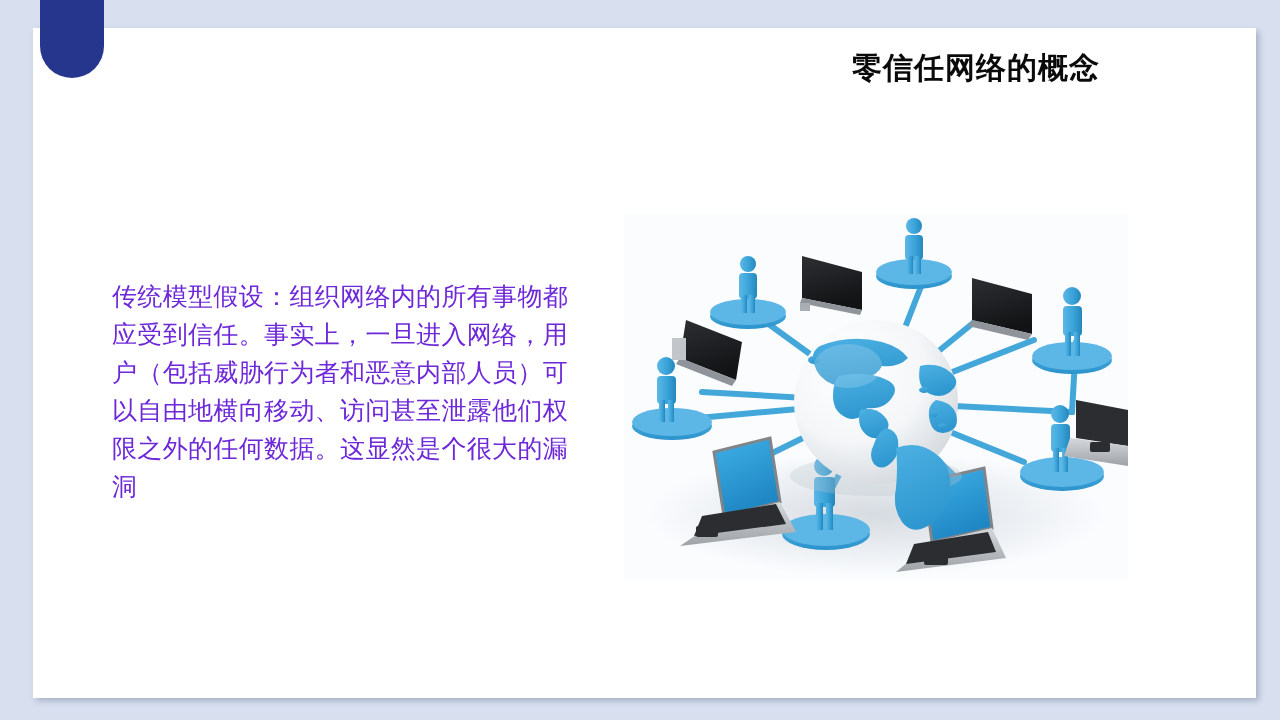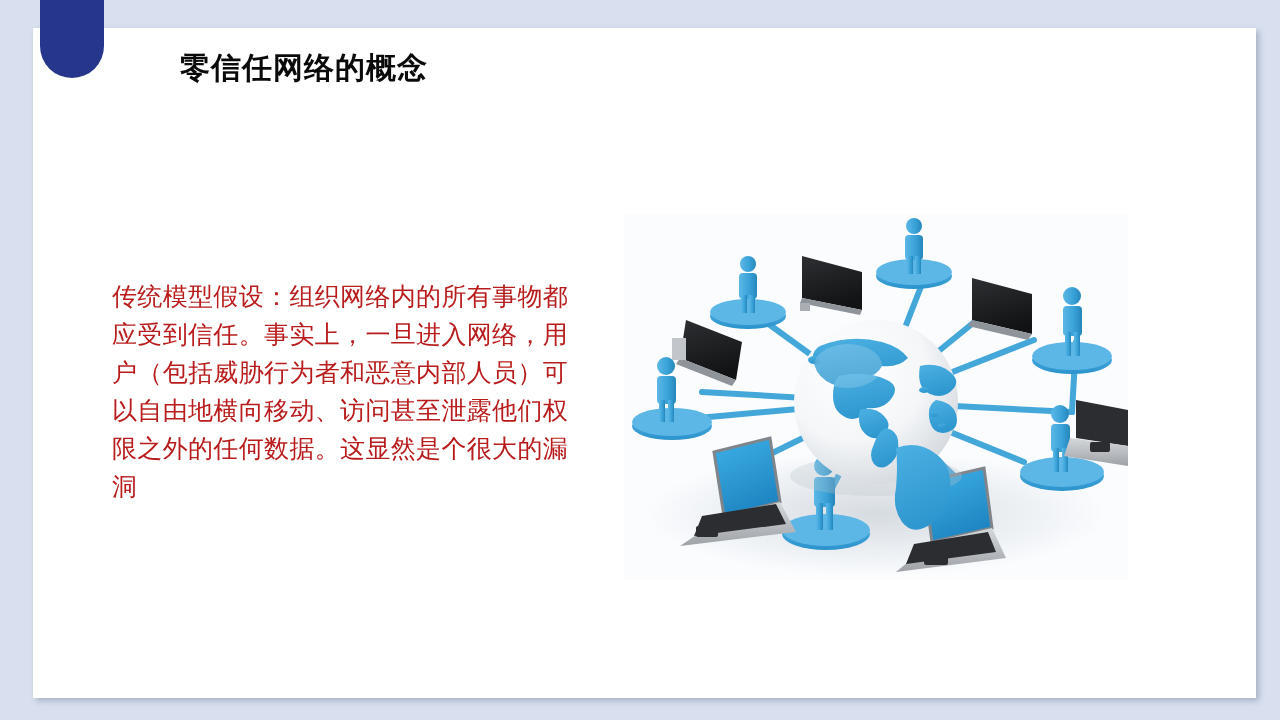--- a/index.html
+++ b/index.html
@@ -44,38 +44,38 @@
     border-bottom-right-radius: 32px;
     z-index: 5;
   }
 
   
   #slide-title {
     position: absolute;
     left: 180px;
     top: 48px;
     width: 920px;
-    text-align: left;
+    text-align: right;
     font-size: 30px;
     font-weight: bold;
     color: #0a0a0a;
     letter-spacing: 1px;
     line-height: 40px;
     white-space: nowrap;
   }
 
   
   #body-text {
     position: absolute;
     left: 112px;
     top: 278px;
     width: 456px;
     font-size: 25px;
     line-height: 38px;
-    color: #b91c1c;
+    color: #6d28d9;
     text-align: justify;
     text-justify: inter-character;
     letter-spacing: 0.2px;
   }
 
   
   #network-figure {
     position: absolute;
     left: 624px;
     top: 214px;

